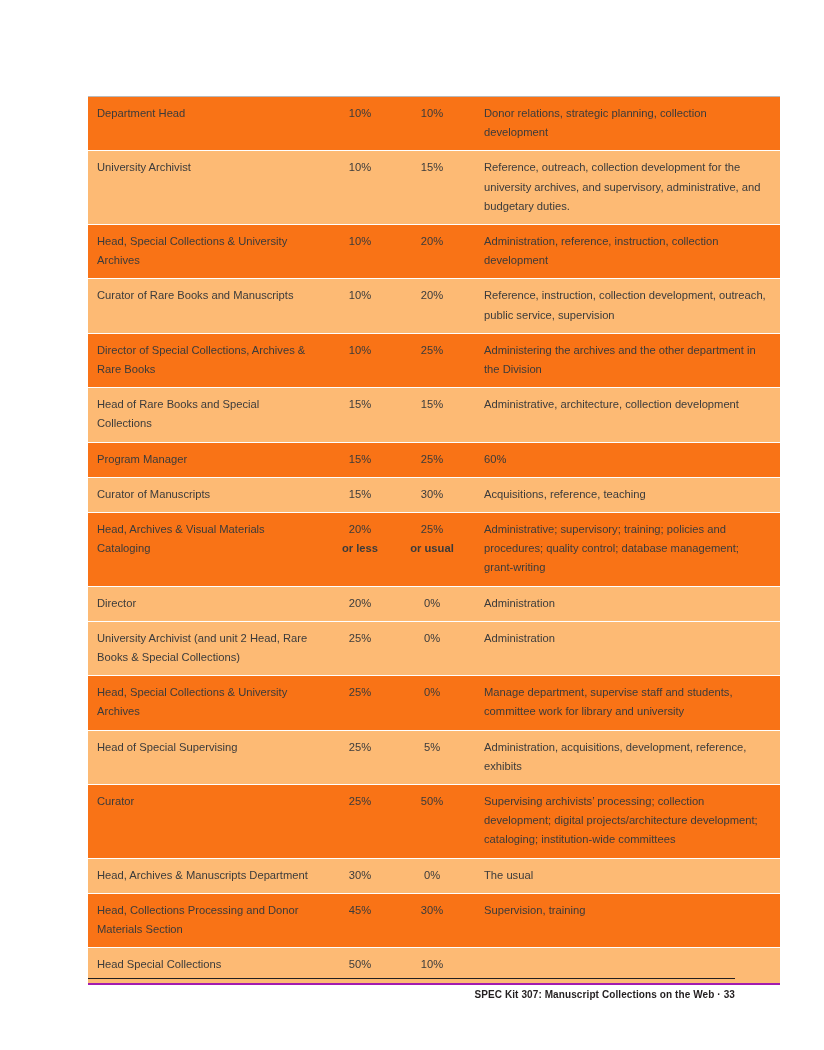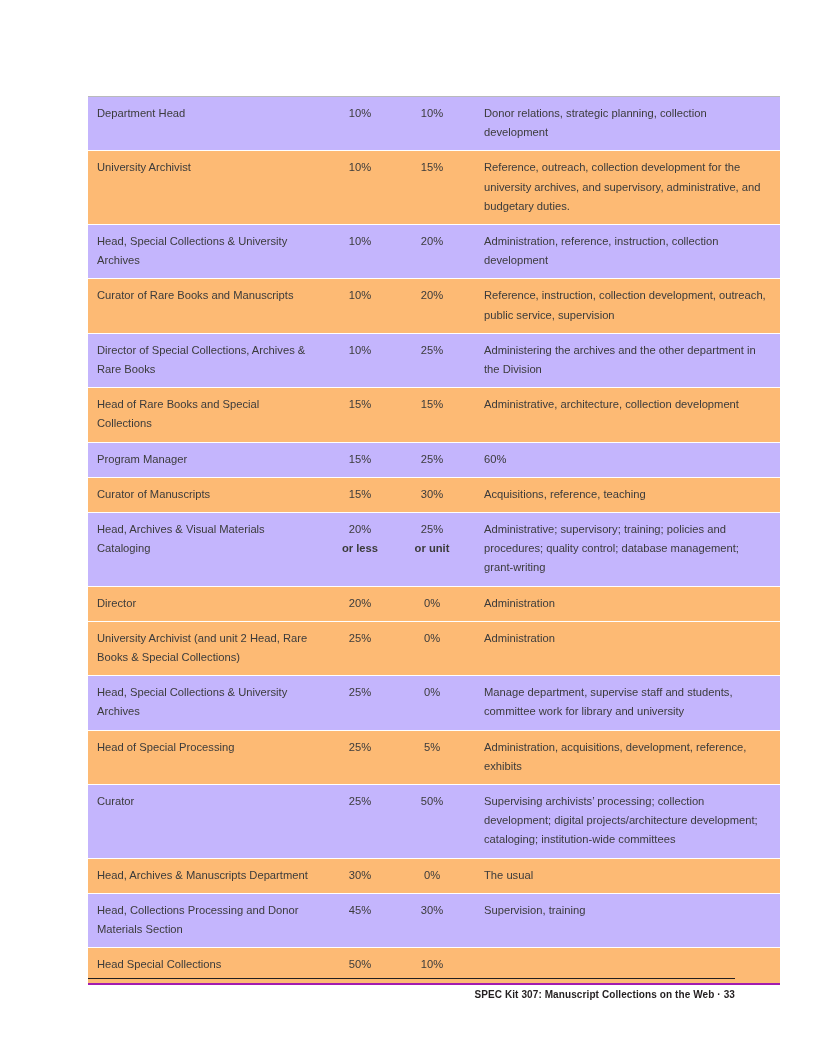--- a/index.html
+++ b/index.html
@@ -27,21 +27,21 @@
   
   .data-table {
     position: absolute;
     left: 88px;
     top: 96px;
     width: 647px;
     border-collapse: collapse;
     table-layout: fixed;
   }
   .data-table tr {
-    background: #c4b5fd;
+    background: #f97316;
   }
   .data-table tr.shaded {
     background: #fdba74;
   }
   .data-table td {
     font-size: 11.2px;
     line-height: 19.2px;
     color: #3b3b3b;
     vertical-align: top;
     padding: 7px 0 8px 0;
@@ -153,21 +153,21 @@
         </tr>
         <tr class="shaded">
           <td class="c-title">Curator of Manuscripts</td>
           <td class="c-pct1"><span>15%</span></td>
           <td class="c-pct2"><span>30%</span></td>
           <td class="c-desc">Acquisitions, reference, teaching</td>
         </tr>
         <tr>
           <td class="c-title">Head, Archives &amp; Visual Materials Cataloging</td>
           <td class="c-pct1"><span>20%</span><span class="pct-sub">or less</span></td>
-          <td class="c-pct2"><span>25%</span><span class="pct-sub">or unit</span></td>
+          <td class="c-pct2"><span>25%</span><span class="pct-sub">or usual</span></td>
           <td class="c-desc">Administrative; supervisory; training; policies and procedures; quality control; database management; grant-writing</td>
         </tr>
         <tr class="shaded">
           <td class="c-title">Director</td>
           <td class="c-pct1"><span>20%</span></td>
           <td class="c-pct2"><span>0%</span></td>
           <td class="c-desc">Administration</td>
         </tr>
         <tr class="shaded">
           <td class="c-title">University Archivist (and unit 2 Head, Rare Books &amp; Special Collections)</td>
@@ -175,21 +175,21 @@
           <td class="c-pct2"><span>0%</span></td>
           <td class="c-desc">Administration</td>
         </tr>
         <tr>
           <td class="c-title">Head, Special Collections &amp; University Archives</td>
           <td class="c-pct1"><span>25%</span></td>
           <td class="c-pct2"><span>0%</span></td>
           <td class="c-desc">Manage department, supervise staff and students, committee work for library and university</td>
         </tr>
         <tr class="shaded">
-          <td class="c-title">Head of Special Processing</td>
+          <td class="c-title">Head of Special Supervising</td>
           <td class="c-pct1"><span>25%</span></td>
           <td class="c-pct2"><span>5%</span></td>
           <td class="c-desc">Administration, acquisitions, development, reference, exhibits</td>
         </tr>
         <tr>
           <td class="c-title">Curator</td>
           <td class="c-pct1"><span>25%</span></td>
           <td class="c-pct2"><span>50%</span></td>
           <td class="c-desc">Supervising archivists’ processing; collection development; digital projects/architecture development; cataloging; institution-wide committees</td>
         </tr>

